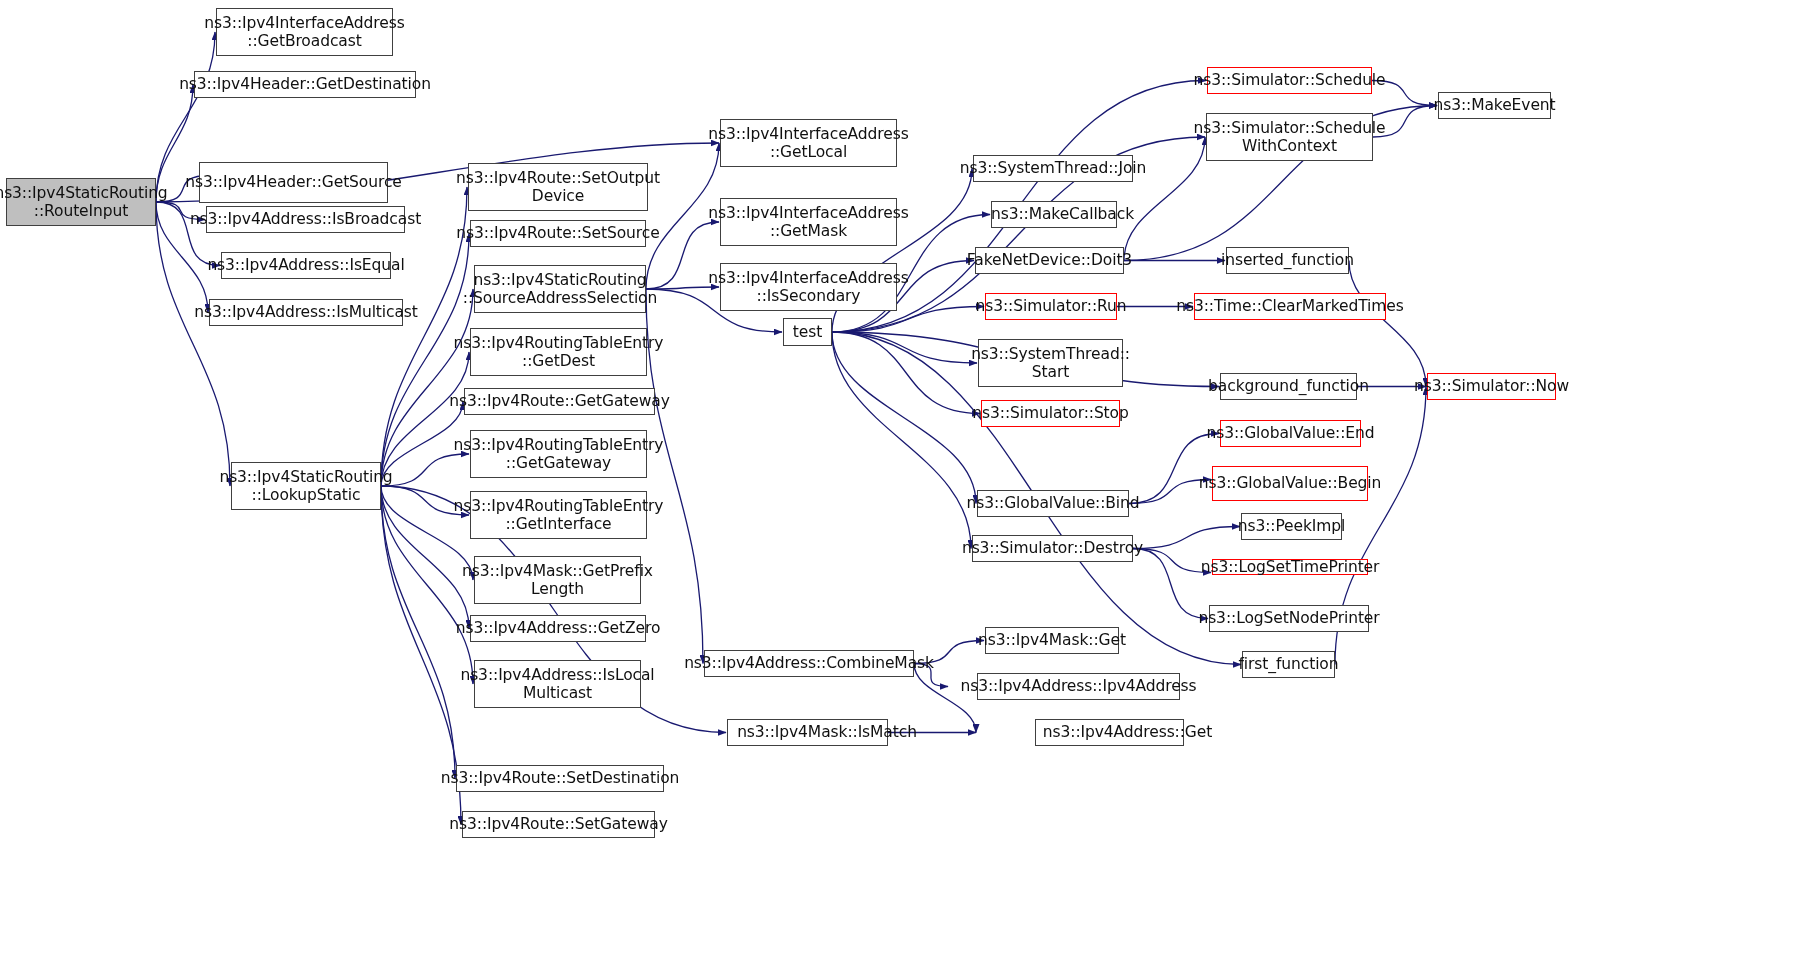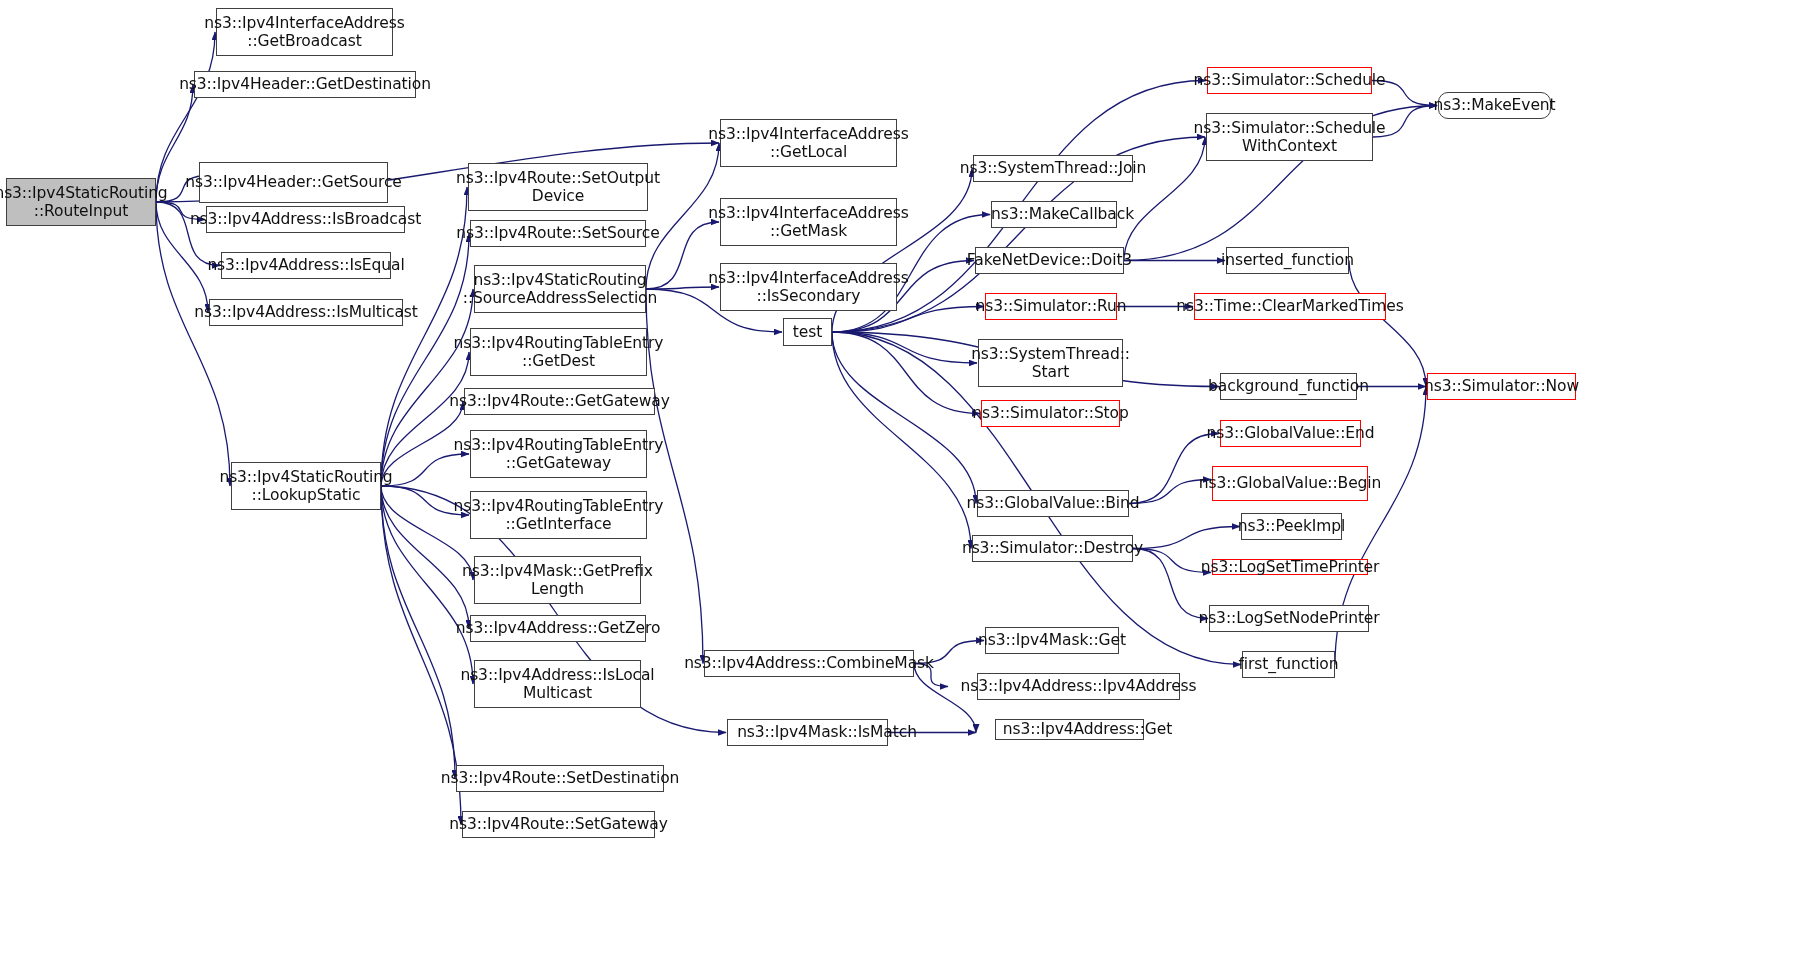--- a/index.html
+++ b/index.html
@@ -162,29 +162,29 @@
       <div class="node" style="left: 991px; top: 201px; width: 126px; height: 27px; padding-left: 21px;">ns3::MakeCallback</div>
       <div class="node" style="left: 975px; top: 247px; width: 149px; height: 27px;">FakeNetDevice::Doit3</div>
       <div class="node red" style="left: 985px; top: 293px; width: 132px; height: 27px;">ns3::Simulator::Run</div>
       <div class="node" style="left: 978px; top: 339px; width: 145px; height: 48px;">ns3::SystemThread::
 Start</div>
       <div class="node red" style="left: 981px; top: 400px; width: 139px; height: 27px;">ns3::Simulator::Stop</div>
       <div class="node" style="left: 977px; top: 490px; width: 152px; height: 27px;">ns3::GlobalValue::Bind</div>
       <div class="node" style="left: 972px; top: 535px; width: 161px; height: 27px;">ns3::Simulator::Destroy</div>
       <div class="node" style="left: 985px; top: 627px; width: 134px; height: 27px;">ns3::Ipv4Mask::Get</div>
       <div class="node" style="left: 949px; top: 673px; width: 203px; height: 27px; margin-left: 28px;">ns3::Ipv4Address::Ipv4Address</div>
-      <div class="node" style="left: 995px; top: 719px; width: 149px; height: 21px; padding-left: 40px;">ns3::Ipv4Address::Get</div>
+      <div class="node" style="left: 1035px; top: 719px; width: 149px; height: 27px; padding-left: 40px;">ns3::Ipv4Address::Get</div>
       <div class="node red" style="left: 1207px; top: 67px; width: 165px; height: 27px;">ns3::Simulator::Schedule</div>
       <div class="node" style="left: 1206px; top: 113px; width: 167px; height: 48px;">ns3::Simulator::Schedule
 WithContext</div>
       <div class="node" style="left: 1226px; top: 247px; width: 123px; height: 27px;">inserted_function</div>
       <div class="node red" style="left: 1194px; top: 293px; width: 192px; height: 27px;">ns3::Time::ClearMarkedTimes</div>
       <div class="node" style="left: 1220px; top: 373px; width: 137px; height: 27px;">background_function</div>
       <div class="node red" style="left: 1220px; top: 420px; width: 141px; height: 27px;">ns3::GlobalValue::End</div>
       <div class="node red" style="left: 1212px; top: 466px; width: 156px; height: 35px;">ns3::GlobalValue::Begin</div>
       <div class="node" style="left: 1241px; top: 513px; width: 101px; height: 27px;">ns3::PeekImpl</div>
       <div class="node red" style="left: 1212px; top: 559px; width: 156px; height: 16px;">ns3::LogSetTimePrinter</div>
       <div class="node" style="left: 1209px; top: 605px; width: 160px; height: 27px;">ns3::LogSetNodePrinter</div>
       <div class="node" style="left: 1242px; top: 651px; width: 93px; height: 27px;">first_function</div>
-      <div class="node" style="left: 1438px; top: 92px; width: 113px; height: 27px; border-radius: 10px;">ns3::MakeEvent</div>
-      <div class="node red" style="left: 1427px; top: 373px; width: 149px; height: 27px; text-align: center;">ns3::Simulator::Now</div>
+      <div class="node" style="left: 1438px; top: 92px; width: 113px; height: 27px;">ns3::MakeEvent</div>
+      <div class="node red" style="left: 1427px; top: 373px; width: 129px; height: 27px; text-align: center;">ns3::Simulator::Now</div>
     </div>
 </div>
 
 </body></html>

